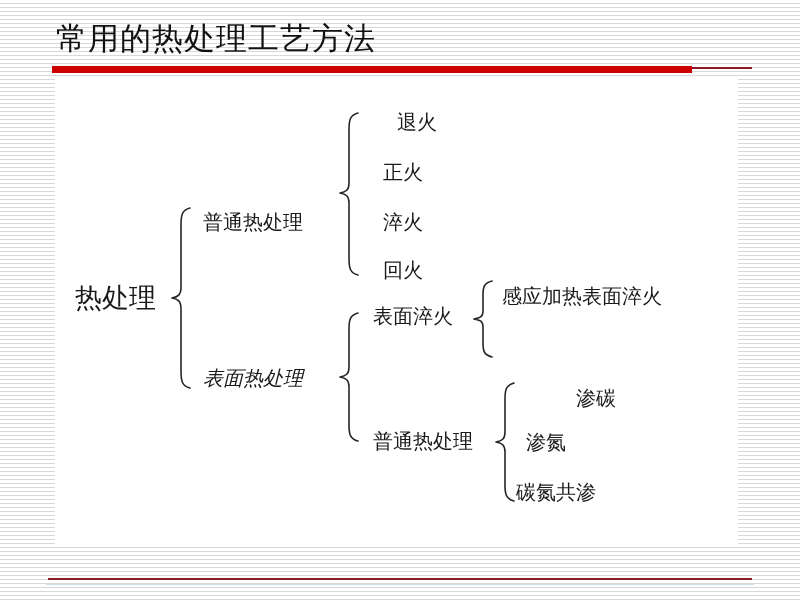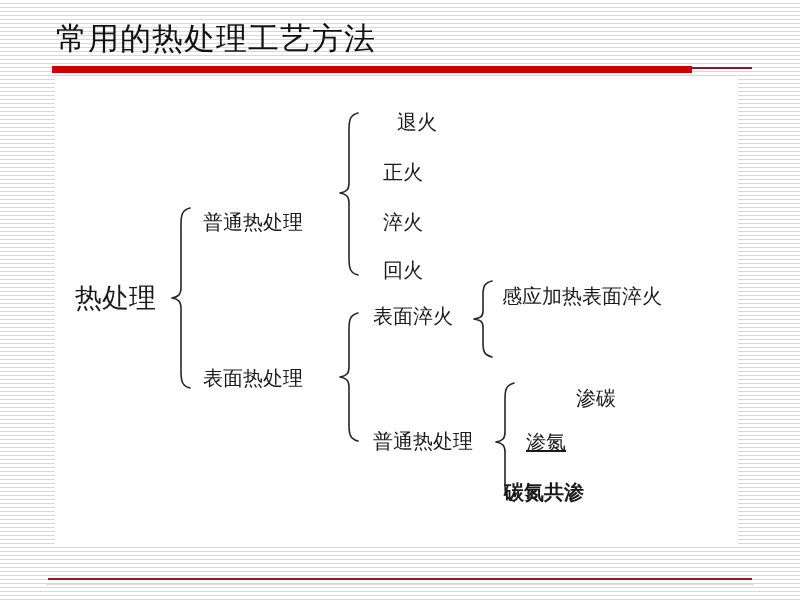--- a/index.html
+++ b/index.html
@@ -147,21 +147,21 @@
   <div class="tree">
 
     <div class="node root" style="left:75px; top:298px;">热处理</div>
 
     <svg class="brace" style="left:170px; top:205px;" width="22" height="186" viewBox="0 0 22 186">
       <path d="M20 3 C 12 5, 11 10, 11 20 L 11 82 C 11 90, 8 92, 2 93 C 8 94, 11 96, 11 104 L 11 166 C 11 176, 12 181, 20 183"></path>
     </svg>
 
     <div class="node" style="left:203px; top:222px;text-align:center;">普通热处理</div>
 
-    <div class="node" style="left:203px; top:378px;">表面热处理</div>
+    <div class="node" style="left:203px; top:378px;font-style:italic;">表面热处理</div>
 
     <svg class="brace" style="left:338px; top:110px;" width="22" height="168" viewBox="0 0 22 168">
       <path d="M20 3 C 12 5, 11 10, 11 20 L 11 73 C 11 80, 8 82, 2 83 C 8 84, 11 86, 11 93 L 11 148 C 11 158, 12 163, 20 165"></path>
     </svg>
 
     <div class="node leaf" style="left:397px; top:122px;">退火</div>
     <div class="node leaf" style="left:383px; top:172px;">正火</div>
     <div class="node leaf" style="left:383px; top:222px;font-family:Liberation Serif, serif;">淬火</div>
     <div class="node leaf" style="left:383px; top:270px;text-align:right;">回火</div>
 
@@ -176,21 +176,21 @@
       <path d="M20 3 C 12 5, 11 9, 11 17 L 11 33 C 11 39, 8 40, 2 41 C 8 42, 11 43, 11 49 L 11 65 C 11 73, 12 77, 20 79"></path>
     </svg>
 
     <div class="node leaf" style="left:502px; top:296px;">感应加热表面淬火</div>
 
     <svg class="brace" style="left:494px; top:380px;" width="22" height="124" viewBox="0 0 22 124">
       <path d="M20 3 C 12 5, 11 10, 11 19 L 11 52 C 11 59, 8 61, 2 62 C 8 63, 11 65, 11 72 L 11 105 C 11 114, 12 119, 20 121"></path>
     </svg>
 
     <div class="node leaf" style="left:531px; top:398px;margin-left:45px;">渗碳</div>
-    <div class="node leaf" style="left:526px; top:442px;text-decoration:underline;">渗氮</div>
-    <div class="node leaf" style="left:504px; top:492px;font-weight:bold;">碳氮共渗</div>
+    <div class="node leaf" style="left:526px; top:442px;">渗氮</div>
+    <div class="node leaf" style="left:516px; top:492px;">碳氮共渗</div>
 
   </div>
 
   <div class="bottom-rule"></div>
   <div class="bottom-rule-hair"></div>
 
 </div>
 
 </body></html>

